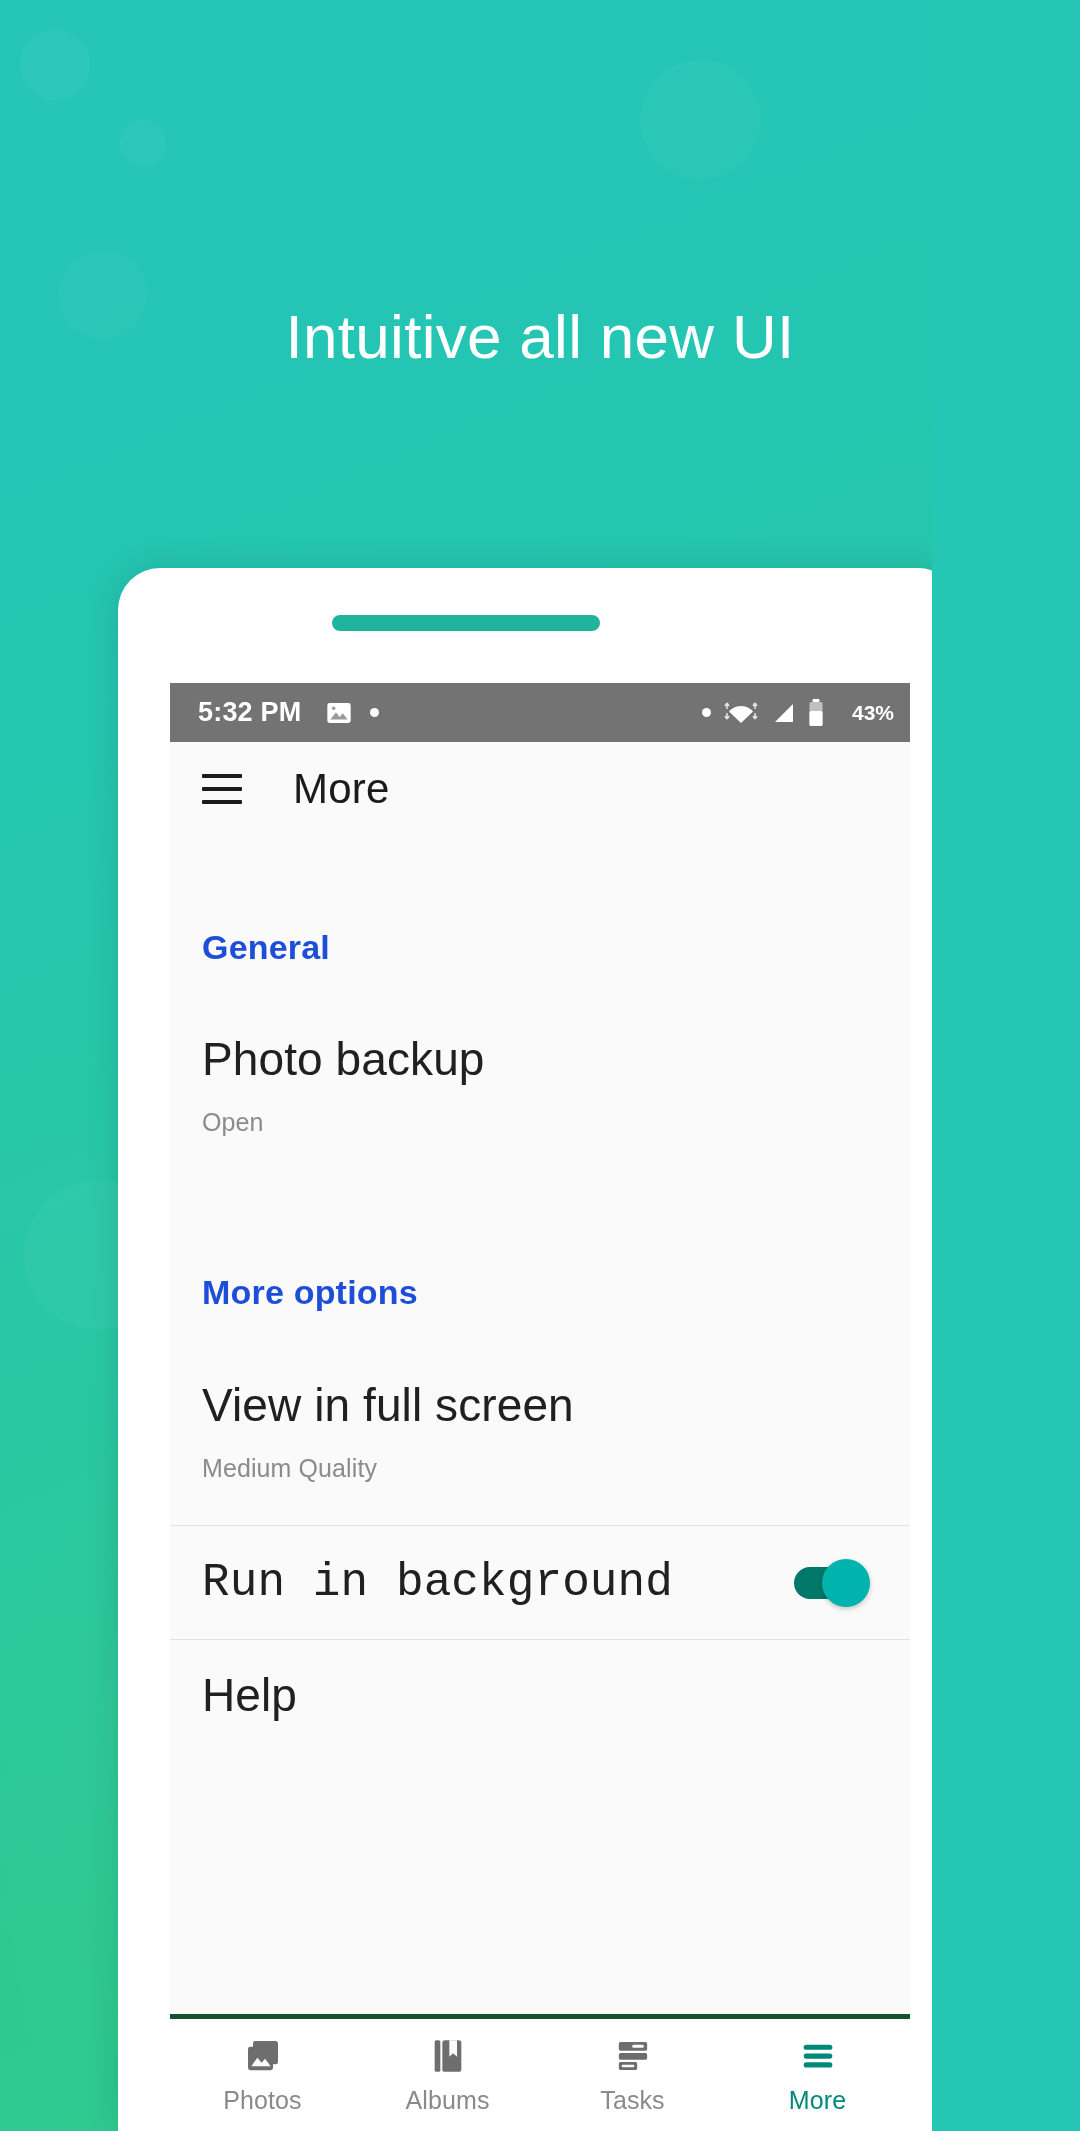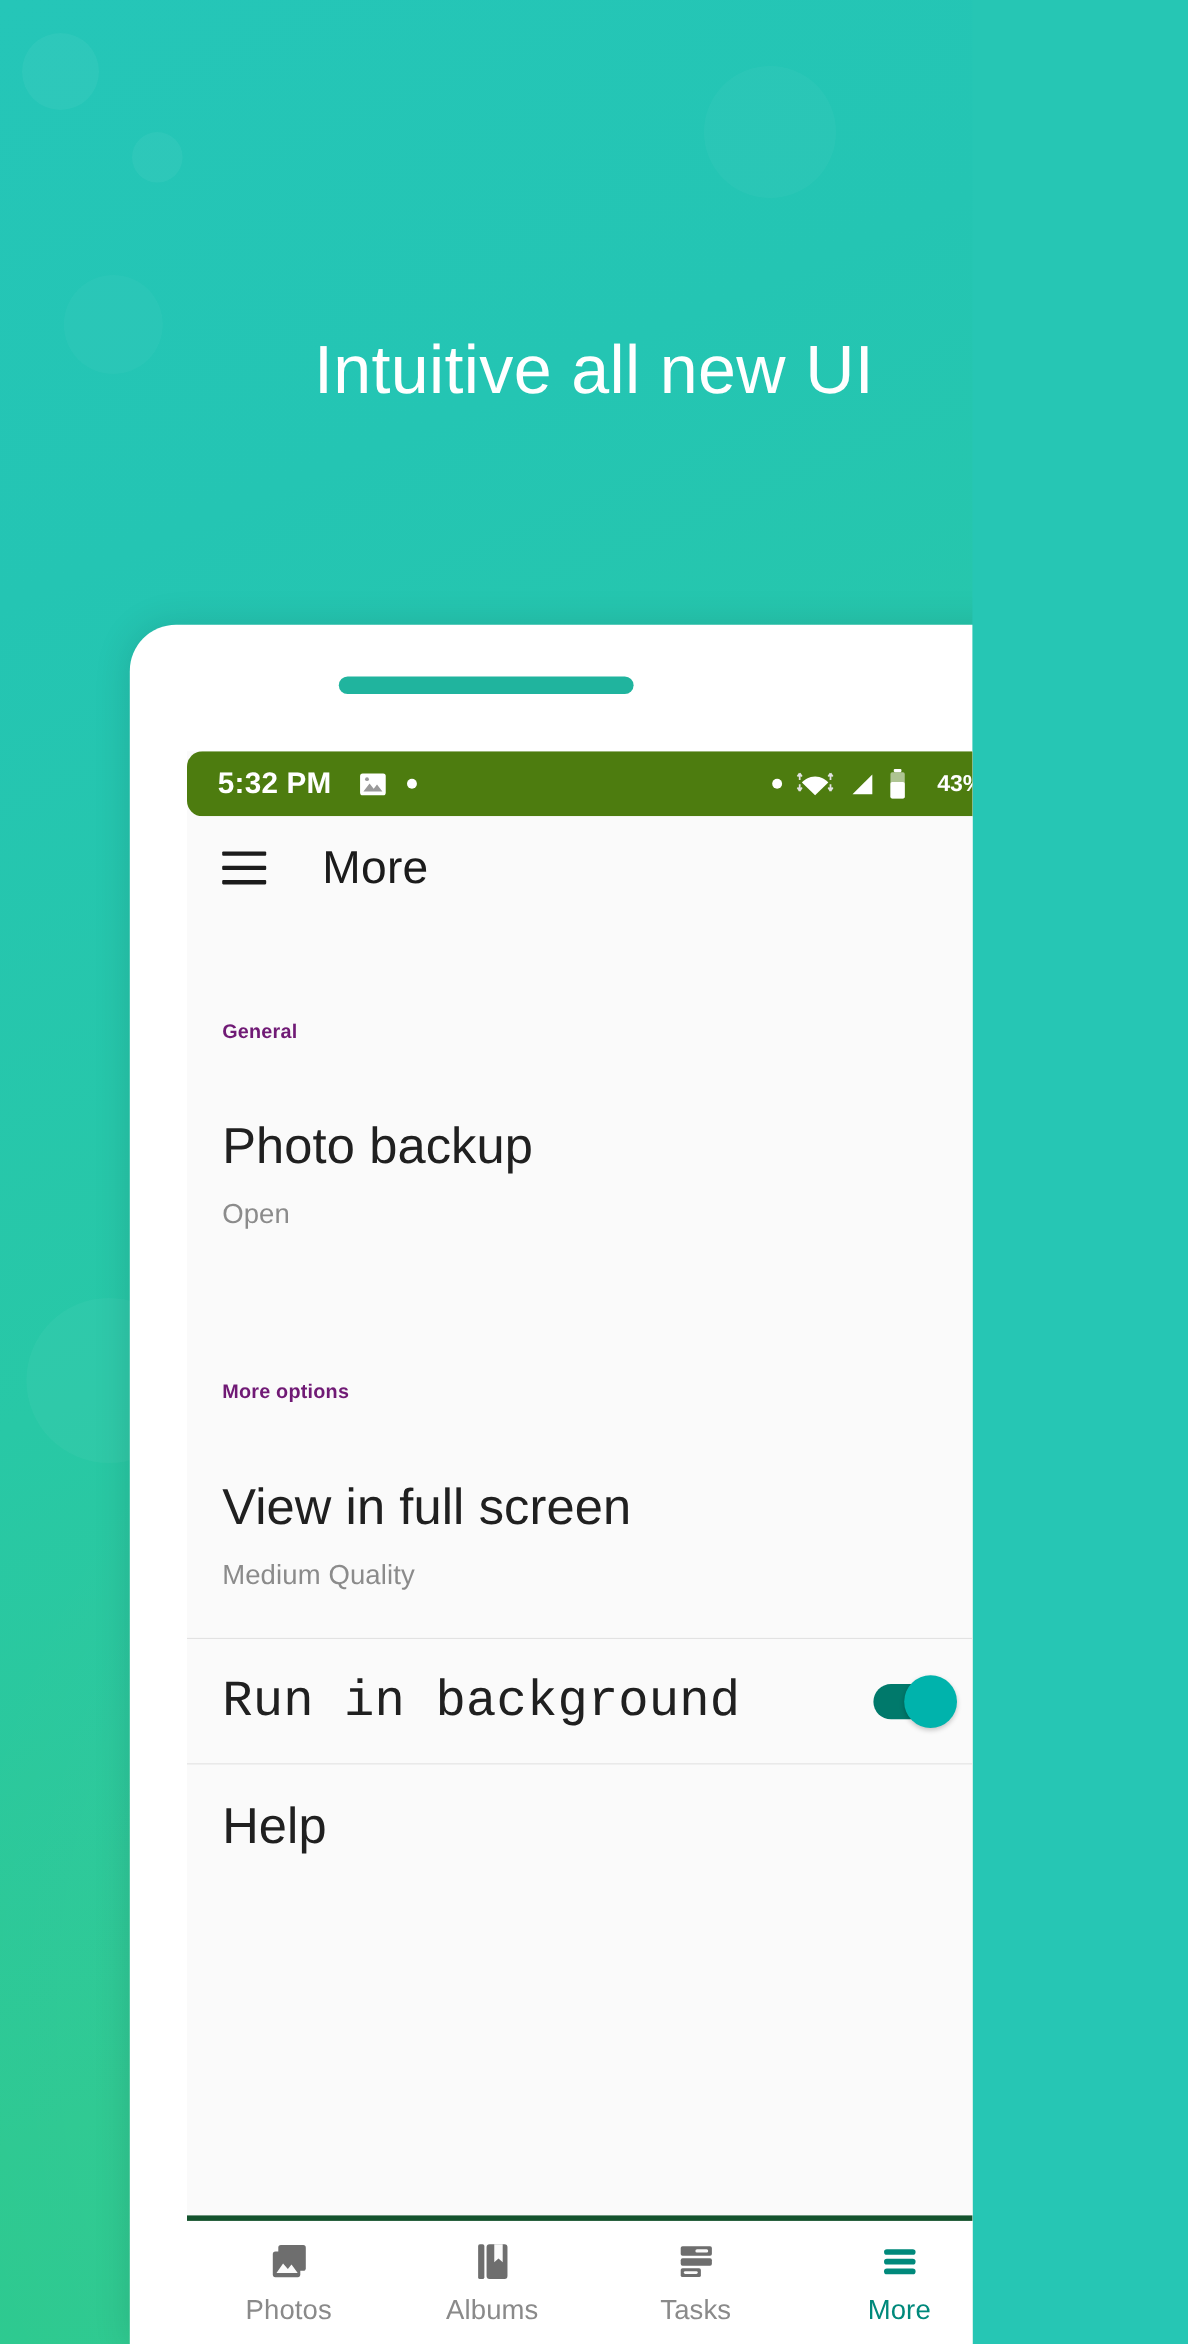--- a/index.html
+++ b/index.html
@@ -15,20 +15,21 @@
   }
 
   #stage {
     position: relative;
     width: 884px;
     height: 2131px;
     background:
       radial-gradient(circle at 88% 86%, rgba(255,255,255,0.07) 0%, rgba(255,255,255,0) 42%),
       linear-gradient(157deg, #25c6b8 0%, #24c5b3 22%, #28c8a6 52%, #2ec992 78%, #2ecb8c 100%);
     overflow: hidden;
+    padding-left: 48px;
   }
 
   
   .bg-blob {
     position: absolute;
     border-radius: 50%;
     background: rgba(255,255,255,0.045);
     pointer-events: none;
   }
   .bg-blob.b1 { left: 20px;  top: 30px;   width: 70px;  height: 70px; }
@@ -86,27 +87,26 @@
     height: 1448px;
     background: #fafafa;
     overflow: hidden;
     display: flex;
     flex-direction: column;
   }
 
   
   .statusbar {
     height: 59px;
-    background: #4d7c0f;
+    background: #737373;
     display: flex;
     align-items: center;
     padding: 0 16px 0 28px;
     color: #ffffff;
     flex: 0 0 auto;
-    border-radius: 14px;
   }
   .status-time {
     font-size: 27px;
     font-weight: 700;
     letter-spacing: 0.2px;
   }
   .status-left-icons {
     display: flex;
     align-items: center;
     gap: 17px;
@@ -163,22 +163,22 @@
     letter-spacing: 0.2px;
   }
 
   
   .content {
     flex: 1 1 auto;
     background: #fafafa;
     overflow: hidden;
   }
   .section-head {
-    color: #701a75;
-    font-size: 18px;
+    color: #1d4ed8;
+    font-size: 34px;
     font-weight: 700;
     padding: 0 32px;
     letter-spacing: 0.2px;
   }
   .sec-general { padding-top: 92px; }
   .sec-more    { padding-top: 78px; }
 
   .list-item {
     padding: 0 32px;
     cursor: pointer;

